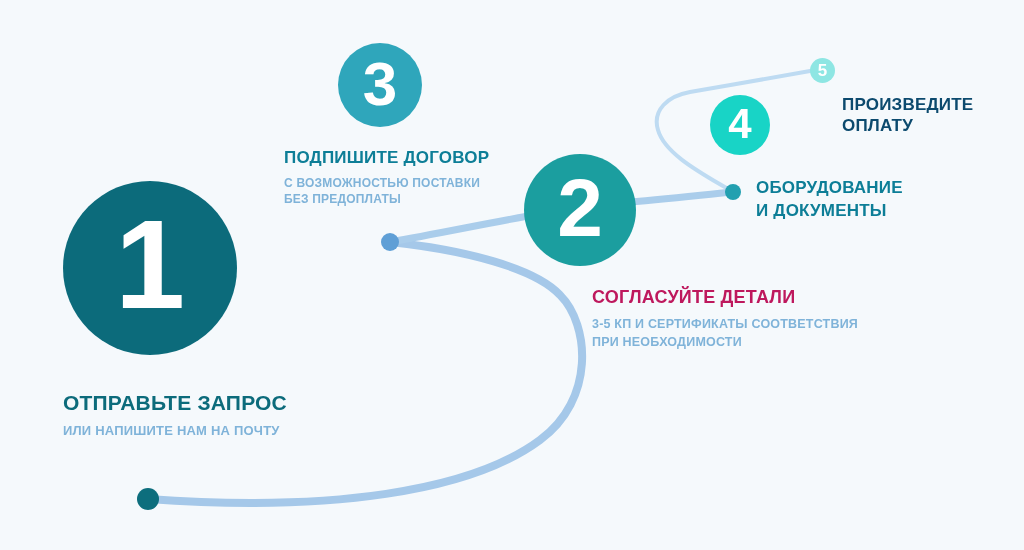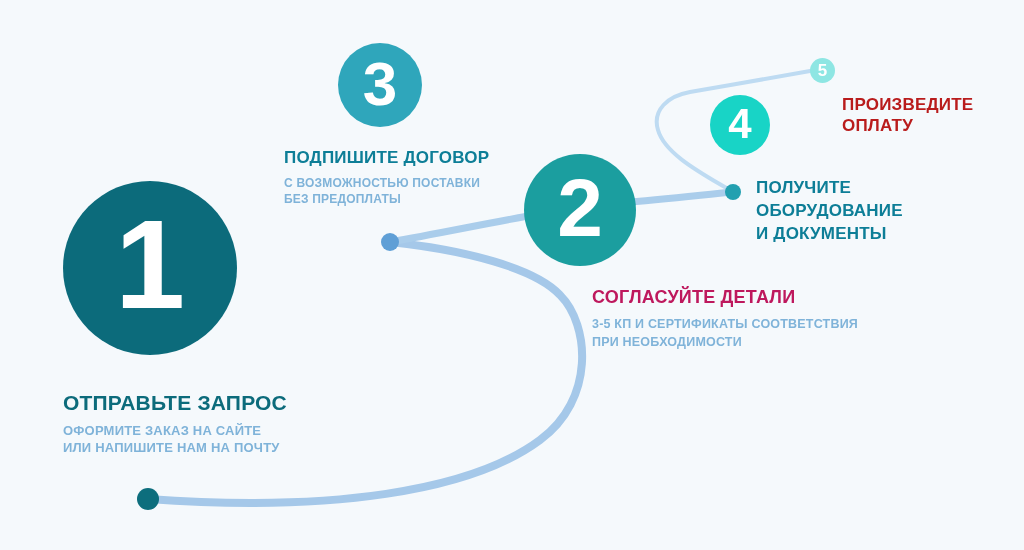--- a/index.html
+++ b/index.html
@@ -93,21 +93,20 @@
   </svg>
 
   <div class="circle c1" style="background: rgb(12, 107, 123);">
     <span class="num">1</span>
   </div>
   <div class="text t1">
     <div class="title" style="color: rgb(12, 107, 123);">
       <div>ОТПРАВЬТЕ ЗАПРОС</div>
     </div>
     <div class="subtitle" style="color: rgb(127, 179, 217);">
-      <div>ОФОРМИТЕ ЗАКАЗ НА САЙТЕ</div>
       <div>ИЛИ НАПИШИТЕ НАМ НА ПОЧТУ</div>
     </div>
   </div>
 
   <div class="circle c2" style="background: rgb(27, 158, 159);">
     <span class="num">2</span>
   </div>
   <div class="text t2">
     <div class="title" style="color: #be185d;">
       <div>СОГЛАСУЙТЕ ДЕТАЛИ</div>
@@ -129,29 +128,28 @@
       <div>С ВОЗМОЖНОСТЬЮ ПОСТАВКИ</div>
       <div>БЕЗ ПРЕДОПЛАТЫ</div>
     </div>
   </div>
 
   <div class="circle c4" style="background: rgb(24, 212, 198);">
     <span class="num">4</span>
   </div>
   <div class="text t4">
     <div class="title" style="color: rgb(13, 126, 151);">
-      <div>ПОЛУЧИТЕ</div>
       <div>ОБОРУДОВАНИЕ</div>
       <div>И ДОКУМЕНТЫ</div>
     </div>
   </div>
 
   <div class="circle c5" style="background: rgb(142, 230, 227);">
     <span class="num">5</span>
   </div>
   <div class="text t5">
-    <div class="title" style="color: #b91c1c;">
+    <div class="title" style="color: #0c4a6e;">
       <div>ПРОИЗВЕДИТЕ</div>
       <div>ОПЛАТУ</div>
     </div>
   </div>
 
 </div>
 
 </body></html>

